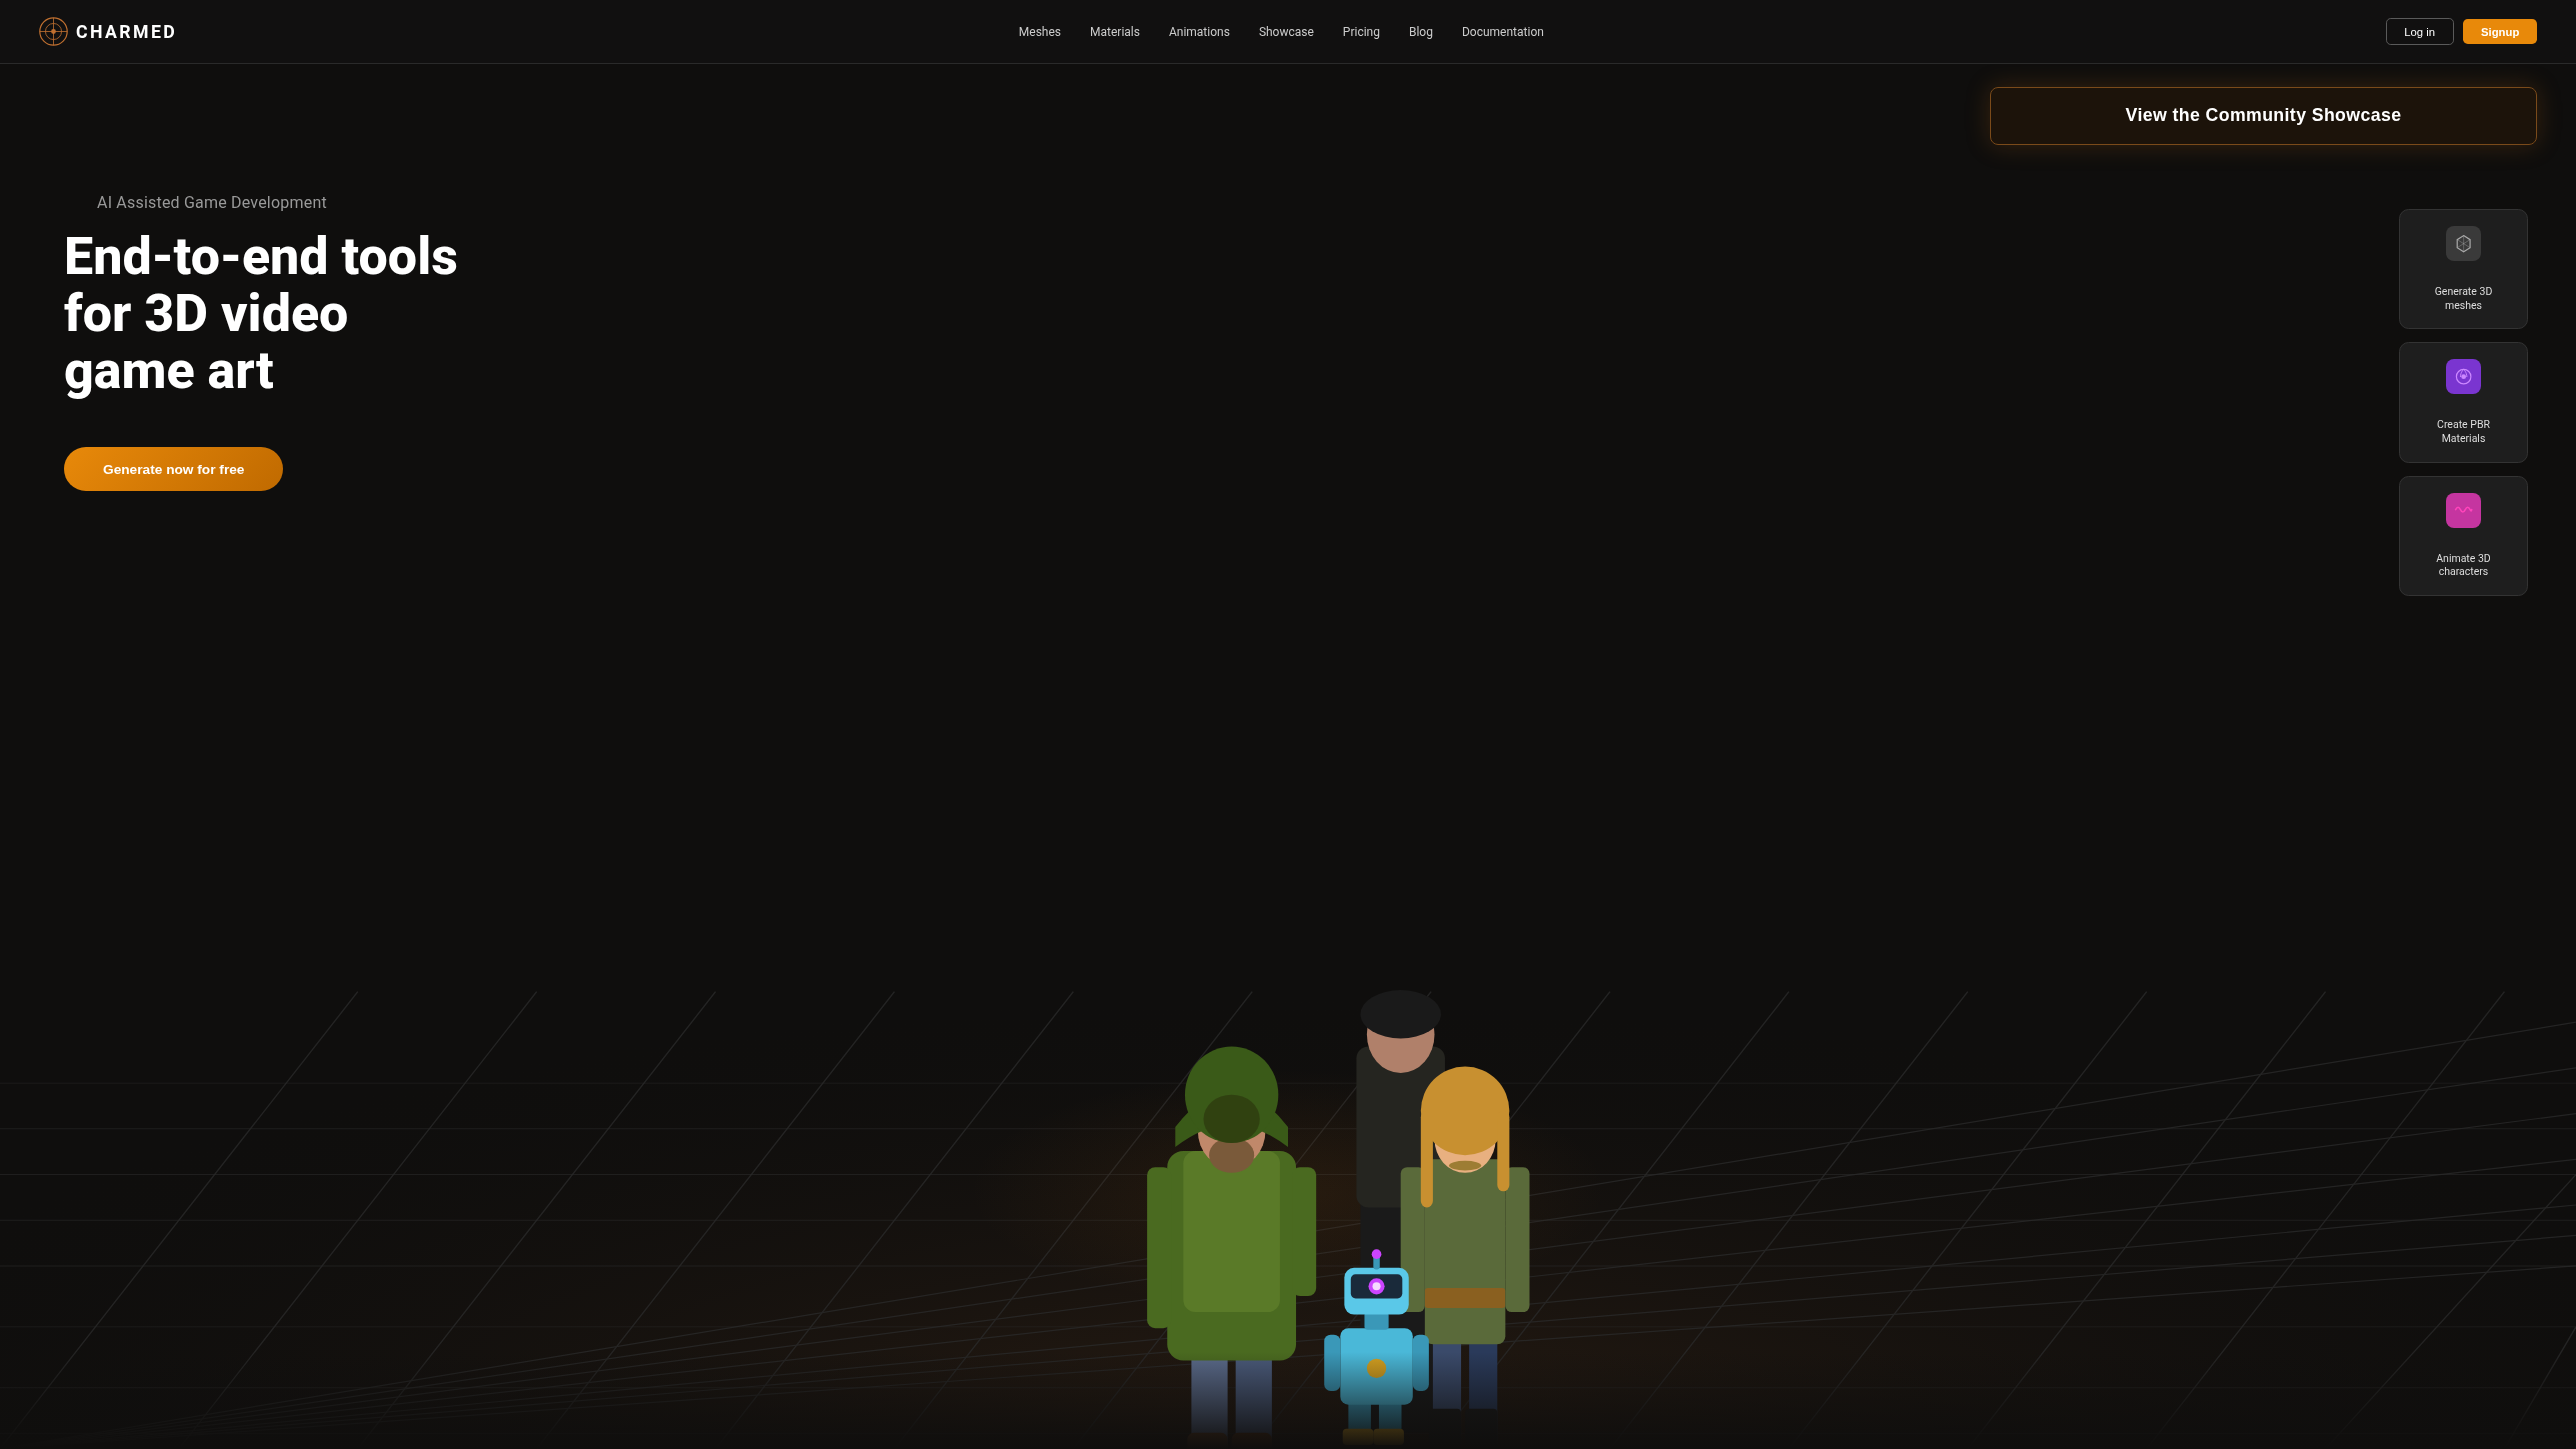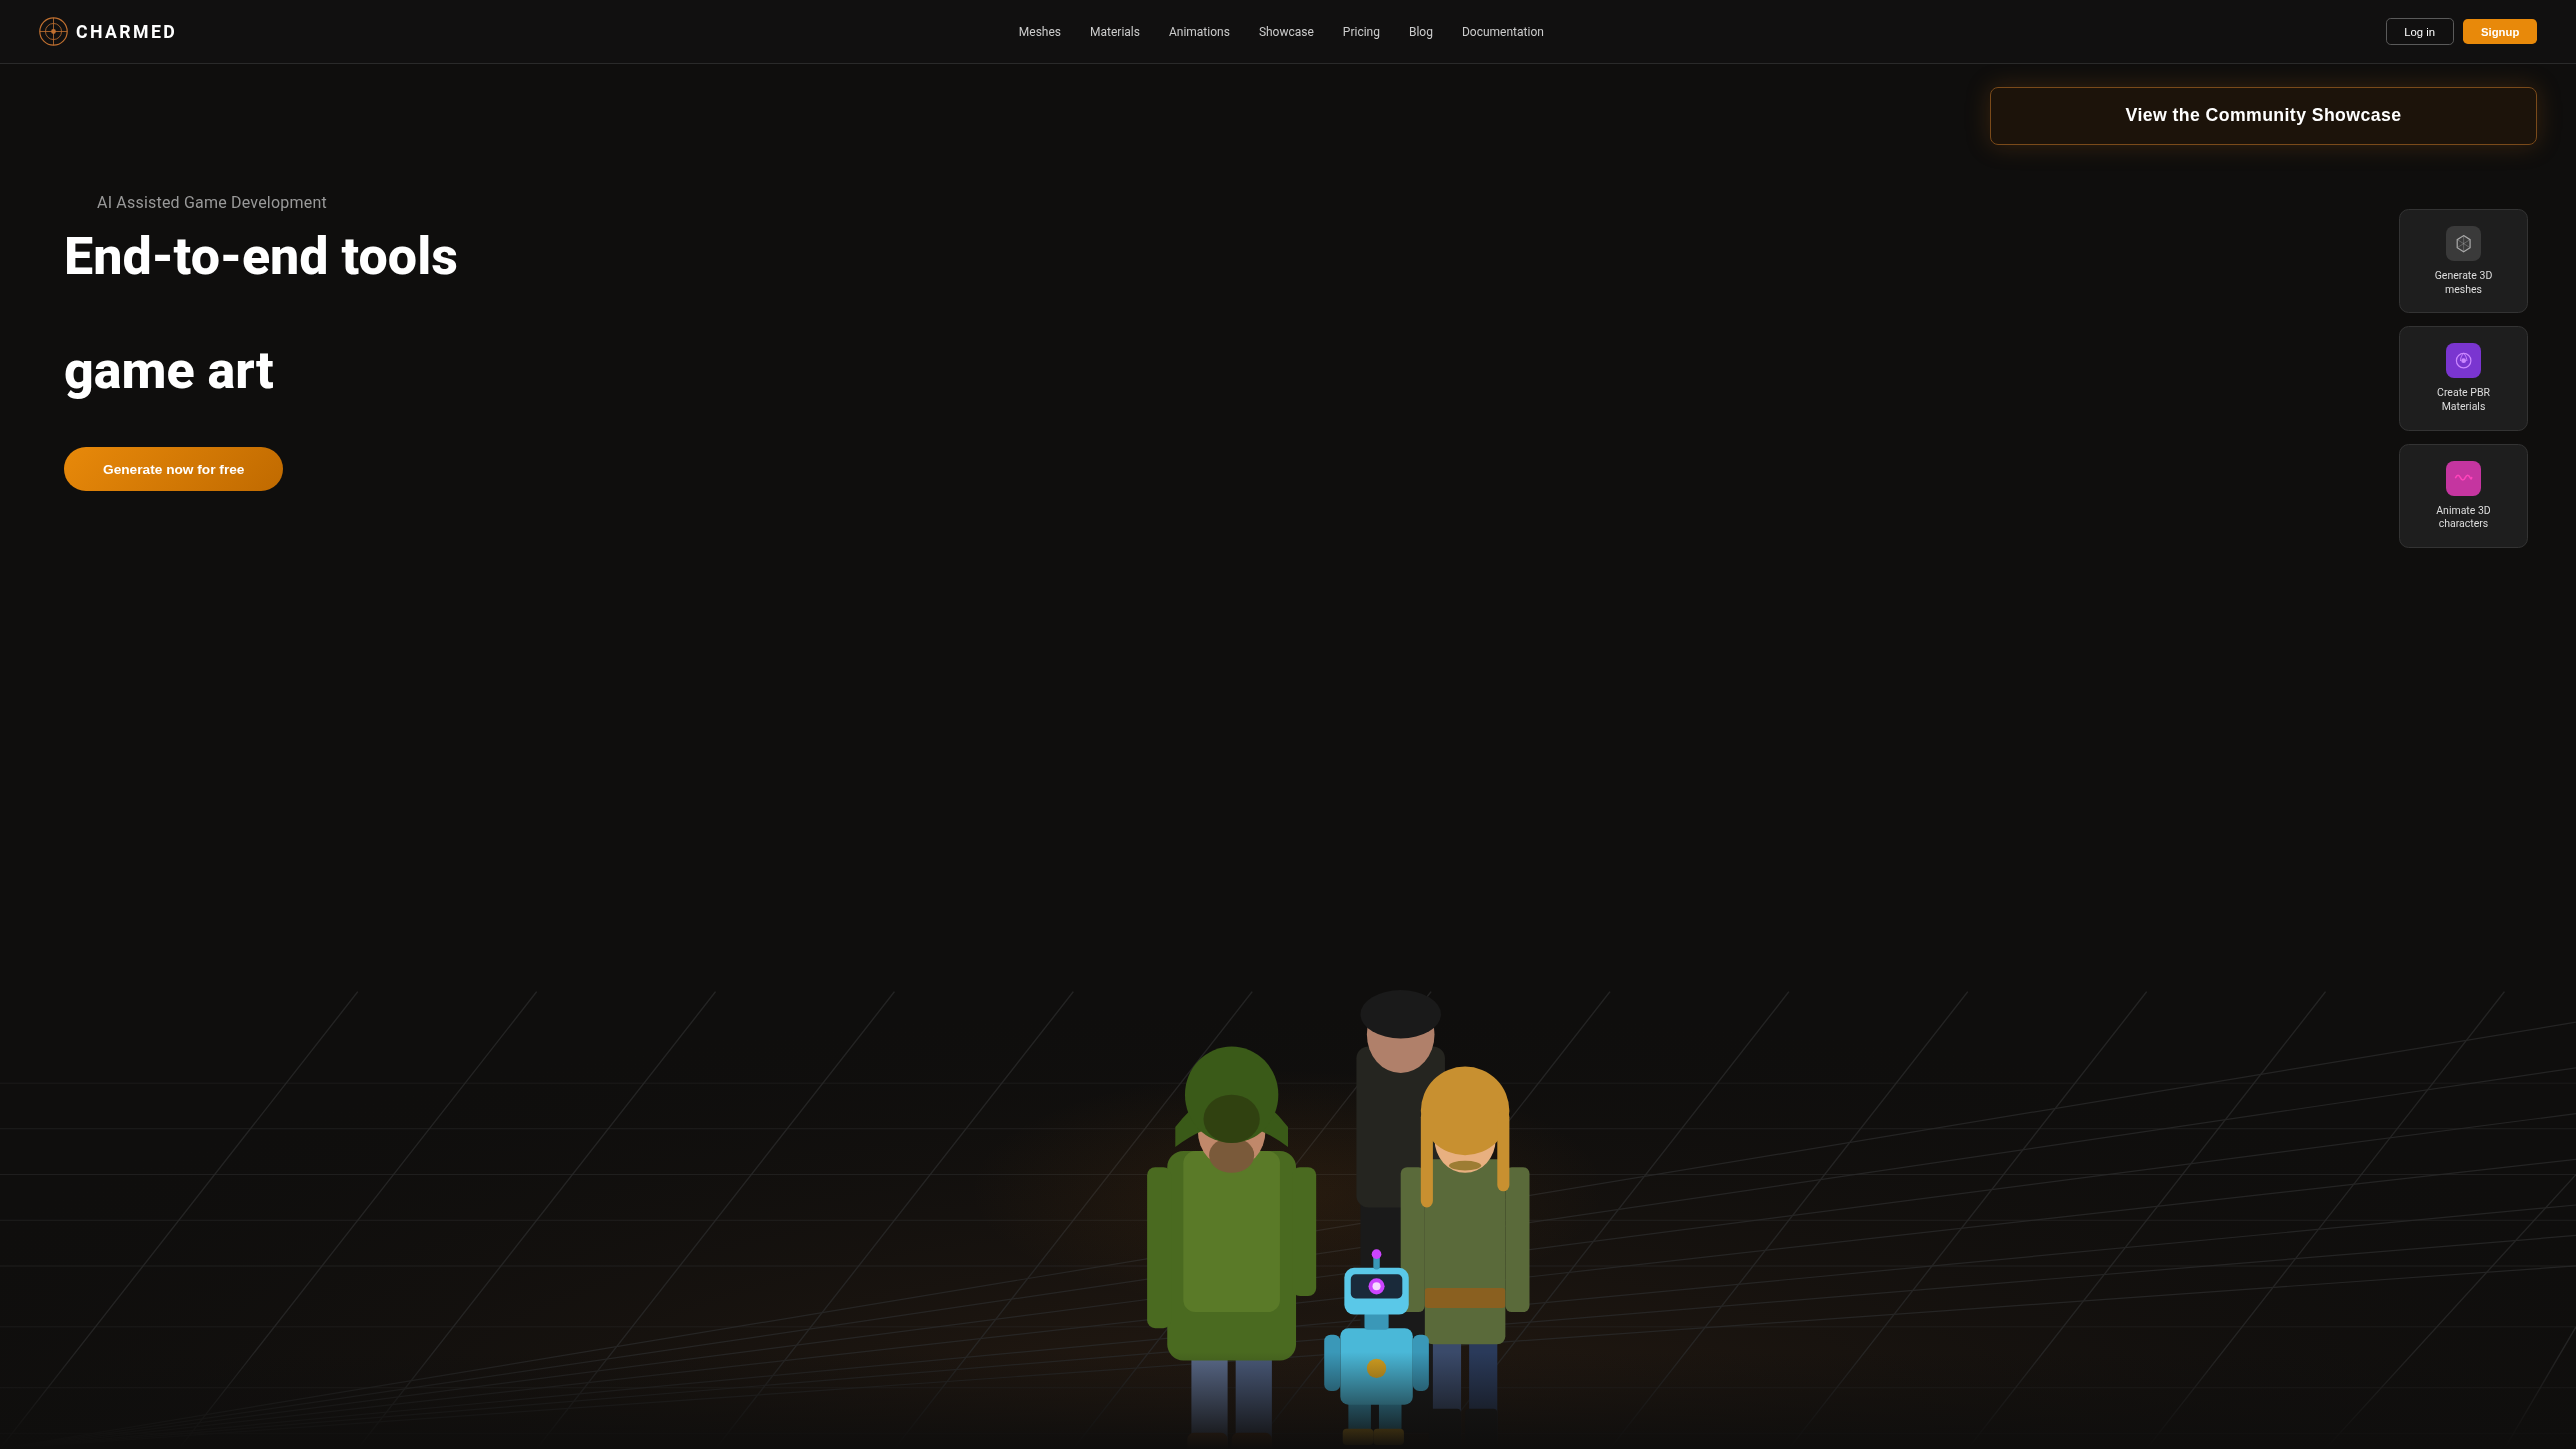--- a/index.html
+++ b/index.html
@@ -192,21 +192,21 @@
 
     .feature-card {
       background: #1e1e1e;
       border: 0.8px solid #333333;
       border-radius: 9.7px;
       padding: 16px 19.3px;
       width: 129px;
       display: flex;
       flex-direction: column;
       align-items: center;
-      gap: 8px;
+      gap: 24px;
       cursor: pointer;
       transition: background 0.2s;
     }
 
     .feature-card-icon {
       width: 35px;
       height: 35px;
       border-radius: 8px;
       display: flex;
       align-items: center;
@@ -343,21 +343,21 @@
       </g>
     </svg>
   </div>
 
   <div class="glow-center"></div>
 
   <div class="hero-content">
     <p class="hero-subtitle">AI Assisted Game Development</p>
     <h1 class="hero-title">
       <span>End-to-end tools</span><br>
-      <br>
+      <span>for 3D video</span><br>
       <span>game art</span>
     </h1>
     <button class="cta-button">Generate now for free</button>
   </div>
 
   <div class="characters-container">
     <svg viewBox="0 0 600 580" width="483" height="467">
 
       <g transform="translate(240, 0)">
 

